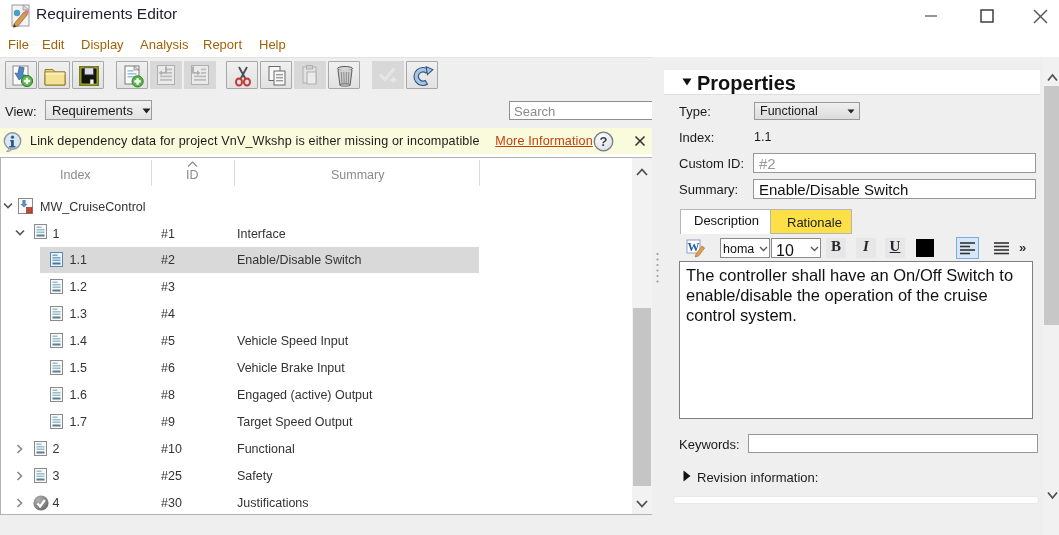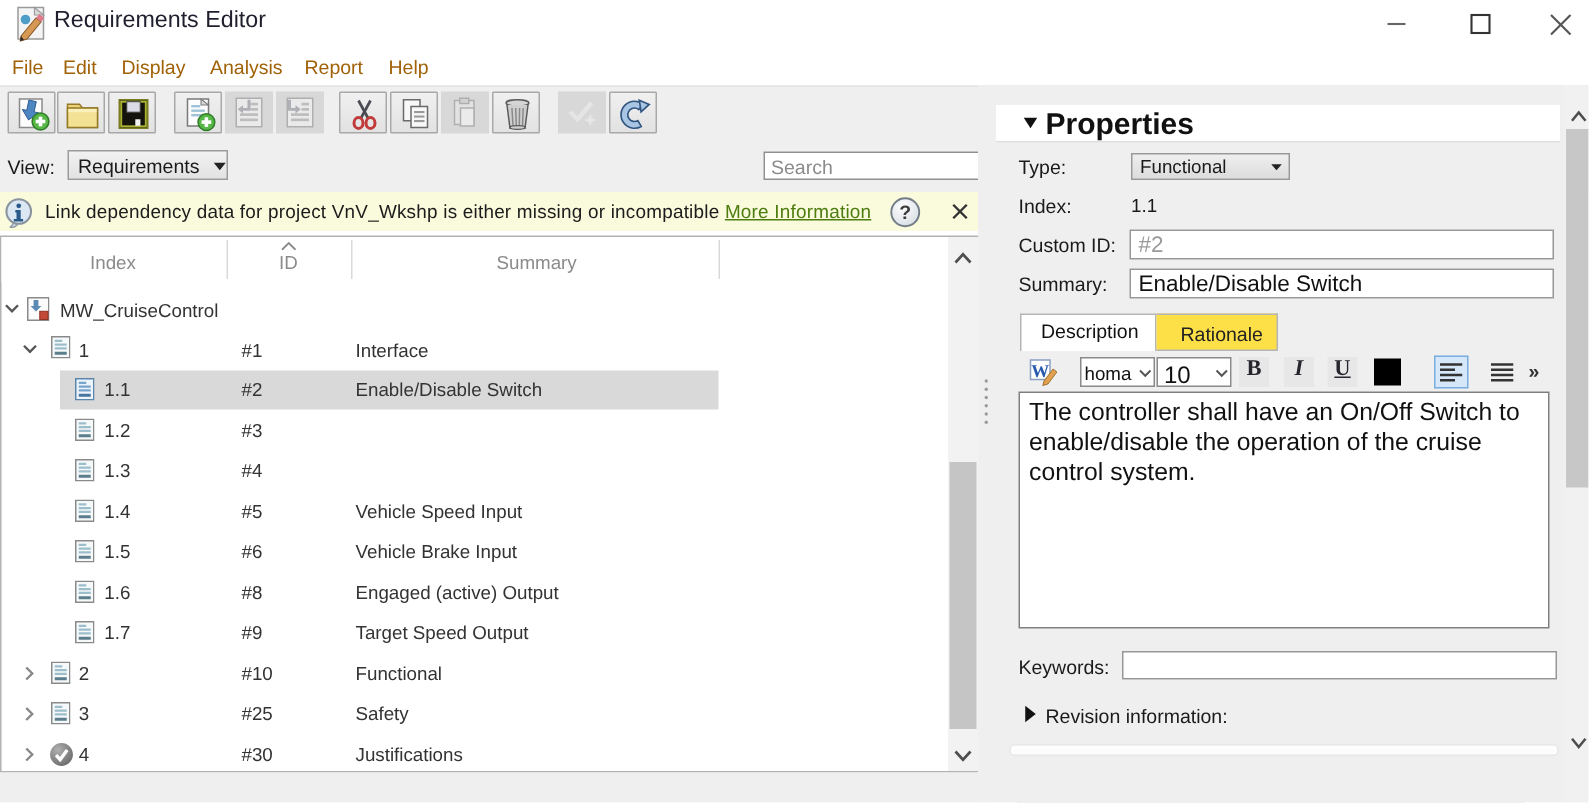--- a/index.html
+++ b/index.html
@@ -176,21 +176,21 @@
   <span class="abs" style="left:4px;top:2px;font-size:13px;color:#8b8b8b;">Search</span>
 </div>
 
 <div class="abs" style="left:0;top:128px;width:652px;height:26px;background:#fafadd;">
   <svg class="abs" style="left:3px;top:4px;" width="19" height="20" viewBox="0 0 19 20">
     <circle cx="9.5" cy="9" r="8.2" fill="#dbe7f2" stroke="#8a949e" stroke-width="1.4"></circle>
     <path d="M6 16.5 q-1 2.5 -2.5 3 q3 0.5 5 -1.5 z" fill="#c8d4e0" stroke="#8a949e" stroke-width="0.8"></path>
     <circle cx="9.5" cy="5.2" r="1.6" fill="#2a5a8a"></circle>
     <path d="M7.2 8 h3.6 v6 h1.6 v1.6 H6.2 v-1.6 h1.8 v-4.4 H7.2 z" fill="#2a5a8a"></path>
   </svg>
-  <span class="abs" style="left:30px;top:6px;font-size:12.6px;letter-spacing:0.15px;color:#1c1c1c;">Link dependency data for project VnV_Wkshp is either missing or incompatible <span style="color:#4d7c0f;text-decoration:underline;">More Information</span></span>
+  <span class="abs" style="left:30px;top:6px;font-size:12.6px;letter-spacing:0.15px;color:#1c1c1c;">Link dependency data for project VnV_Wkshp is either missing or incompatible <span style="color:#c2410c;text-decoration:underline;margin-left:12px;">More Information</span></span>
   <svg class="abs" style="left:593px;top:3px;" width="21" height="21" viewBox="0 0 21 21">
     <defs>
         <radialGradient id="qg" cx="0.4" cy="0.3" r="0.95">
           <stop offset="0" stop-color="#fdfdfe"></stop>
           <stop offset="0.65" stop-color="#dfe5ea"></stop>
           <stop offset="1" stop-color="#aeb8c2"></stop>
         </radialGradient>
       </defs>
     <circle cx="10.5" cy="10.5" r="9.3" fill="url(#qg)" stroke="#737d87" stroke-width="1.3"></circle>
     <text x="10.5" y="15" font-size="13" font-weight="bold" fill="#3c3c3c" text-anchor="middle" font-family="Liberation Sans, sans-serif">?</text>

